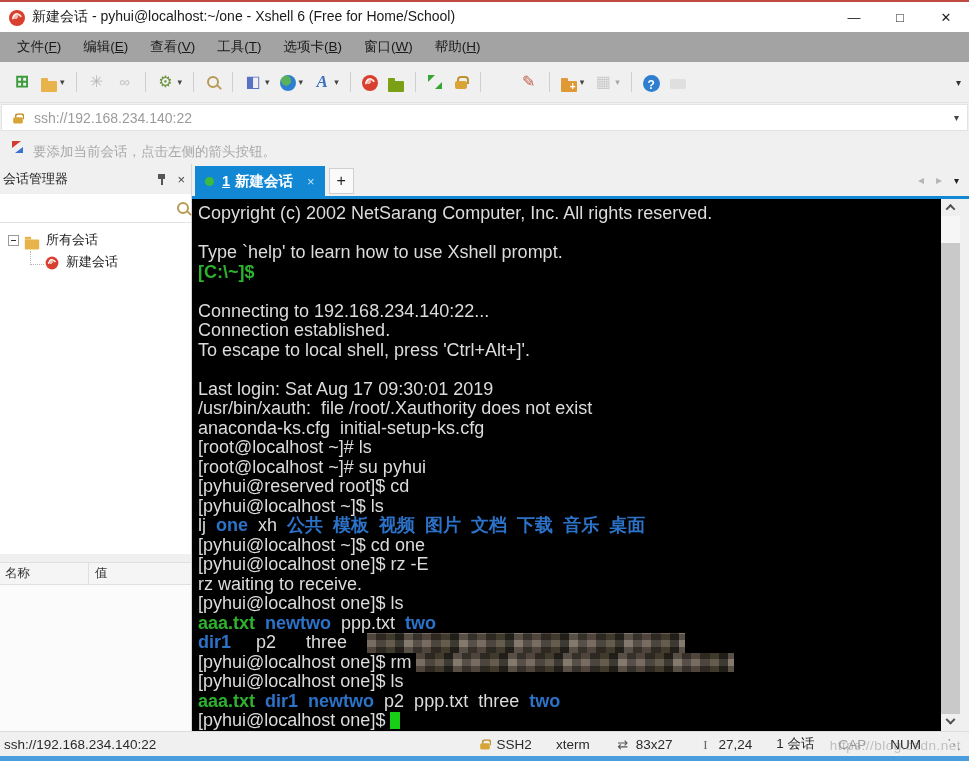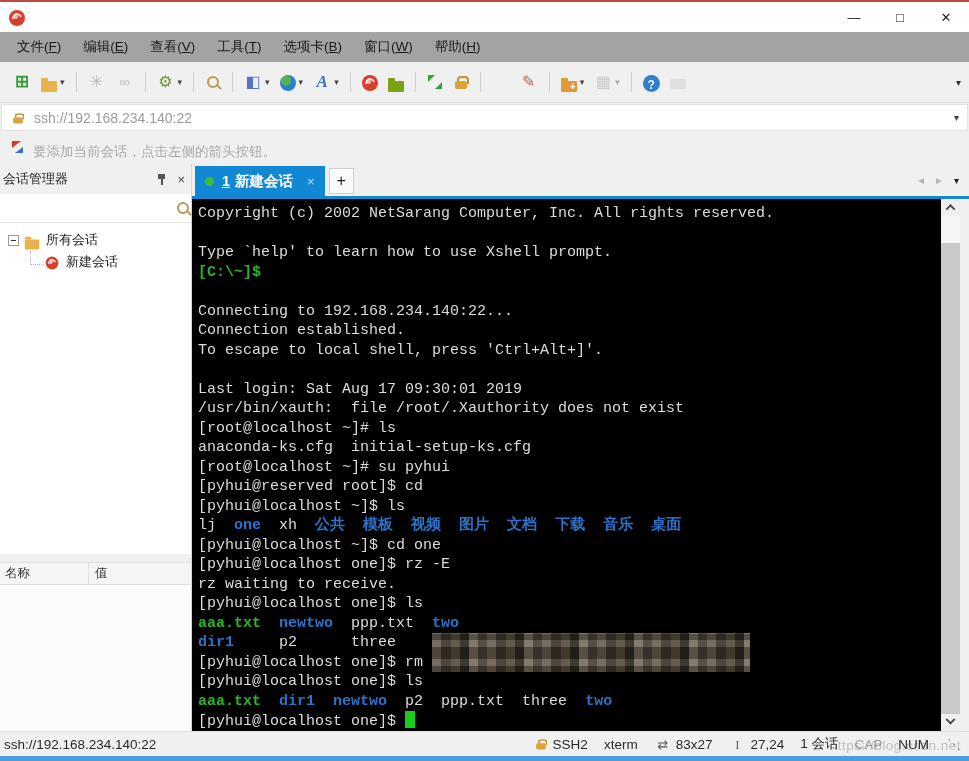--- a/index.html
+++ b/index.html
@@ -132,21 +132,21 @@
   .tab-new { height:26px; width:25px; background:#fafafa; border:1px solid #cfcfcf; margin-left:4px;
              margin-bottom:2px; display:flex; align-items:center; justify-content:center;
              color:#222; font-size:16px; }
   .tab-nav { position:absolute; right:10px; top:9px; display:flex; gap:12px; align-items:center; }
   .tab-nav .arr { color:#b5b5b5; font-size:12px; }
   .tab-nav .ovf { color:#222; font-size:10px; }
   .tab-strip-line { height:3px; background:#1287d3; }
 
   .term-area { flex:1; display:flex; min-height:0; }
   .terminal { flex:1; background:#000; padding:5px 8px 0 6px; overflow:hidden;
-              font-family:Liberation Mono, monospace; font-size:15px; }
+              font-family:Liberation Sans, sans-serif; font-size:18px; }
   .tline { height:19.5px; line-height:19.5px; white-space:pre; }
   .c-w { color:#dcdcdc; }
   .c-g { color:#2db22d; font-weight:bold; }
   .c-b { color:#2b72c8; font-weight:bold; }
   .cursor { display:inline-block; width:10px; height:17px; background:#17cf17; vertical-align:-3px; }
   .censor { display:inline-block; width:318px; height:19.5px; vertical-align:top;
             background:
               repeating-linear-gradient(0deg, rgba(0,0,0,.28) 0 6px, rgba(255,255,255,.07) 6px 13px),
               repeating-linear-gradient(90deg, #6e6055 0 9px, #3e382f 9px 19px, #59503f 19px 28px,
                                          #2e2a24 28px 37px, #7a6f62 37px 46px, #4a423a 46px 55px); }
@@ -156,40 +156,41 @@
   .chev.up { transform:rotate(45deg) translate(1px,1px); }
   .chev.down { transform:rotate(225deg) translate(2px,2px); }
   .sc-thumb { width:19px; height:27px; background:#f6f6f6; }
   .sc-track { flex:1; }
   .right-edge { width:9px; background:#f0f0f0; }
 
   
   .statusbar { position:absolute; left:0; right:0; bottom:5px; height:25px; background:#f0f0f0;
                border-top:1px solid #ddd; display:flex; align-items:center; font-size:13.5px;
                color:#2a2a2a; padding:0 6px 0 4px; }
-  .sb-right { margin-left:auto; display:flex; align-items:center; gap:16px; }
+  .sb-right { margin-left:auto; display:flex; align-items:center; gap:24px; }
   .sb-item { display:flex; align-items:center; gap:4px; }
   .sb-dim { color:#a0a0a0; }
   .ic.small { transform:scale(.8); }
   .ic-resize::before { content:"⇄"; color:#555; font-size:13px; }
   .ic-ibeam::before { content:"I"; font-family:"Liberation Serif", serif; color:#666; font-size:13px; }
   .ic-grip::before { content:"⋱"; color:#9a9a9a; font-size:14px; }
   .accent-bottom { position:absolute; left:0; right:0; bottom:0; height:5px; background:#4a9ede; }
 
   .watermark { position:absolute; right:8px; bottom:8px; font-size:13.5px; color:#6f6f6f;
                opacity:.38; z-index:40; pointer-events:none; letter-spacing:.5px; }
 </style>
 </head>
 <body>
 
 <div class="window">
   <div class="accent-top"></div>
 
   <div class="titlebar">
     <span class="ic ic-shell"></span>
+    <span class="title">新建会话 - pyhui@localhost:~/one - Xshell 6 (Free for Home/School)</span>
     <div class="win-controls">
       <span class="win-btn">—</span>
       <span class="win-btn">□</span>
       <span class="win-btn">✕</span>
     </div>
   </div>
 
   <div class="menubar">
       <div class="menu-item">文件(<u>F</u>)</div>
       <div class="menu-item">编辑(<u>E</u>)</div>
@@ -344,22 +345,22 @@
             <div class="tline">&nbsp;</div>
             <div class="tline"><span class="c-w">Type `help' to learn how to use Xshell prompt.</span></div>
             <div class="tline"><span class="c-g">[C:\~]$</span></div>
             <div class="tline">&nbsp;</div>
             <div class="tline"><span class="c-w">Connecting to 192.168.234.140:22...</span></div>
             <div class="tline"><span class="c-w">Connection established.</span></div>
             <div class="tline"><span class="c-w">To escape to local shell, press 'Ctrl+Alt+]'.</span></div>
             <div class="tline">&nbsp;</div>
             <div class="tline"><span class="c-w">Last login: Sat Aug 17 09:30:01 2019</span></div>
             <div class="tline"><span class="c-w">/usr/bin/xauth:  file /root/.Xauthority does not exist</span></div>
+            <div class="tline"><span class="c-w">anaconda-ks.cfg  initial-setup-ks.cfg</span></div>
             <div class="tline"><span class="c-w">[root@localhost ~]# ls</span></div>
-            <div class="tline"><span class="c-w">anaconda-ks.cfg  initial-setup-ks.cfg</span></div>
             <div class="tline"><span class="c-w">[root@localhost ~]# su pyhui</span></div>
             <div class="tline"><span class="c-w">[pyhui@reserved root]$ cd</span></div>
             <div class="tline"><span class="c-w">[pyhui@localhost ~]$ ls</span></div>
             <div class="tline"><span class="c-w">lj  </span><span class="c-b">one</span><span class="c-w">  xh  </span><span class="c-b">公共</span><span class="c-w">  </span><span class="c-b">模板</span><span class="c-w">  </span><span class="c-b">视频</span><span class="c-w">  </span><span class="c-b">图片</span><span class="c-w">  </span><span class="c-b">文档</span><span class="c-w">  </span><span class="c-b">下载</span><span class="c-w">  </span><span class="c-b">音乐</span><span class="c-w">  </span><span class="c-b">桌面</span></div>
             <div class="tline"><span class="c-w">[pyhui@localhost ~]$ cd one</span></div>
             <div class="tline"><span class="c-w">[pyhui@localhost one]$ rz -E</span></div>
             <div class="tline"><span class="c-w">rz waiting to receive.</span></div>
             <div class="tline"><span class="c-w">[pyhui@localhost one]$ ls</span></div>
             <div class="tline"><span class="c-g">aaa.txt</span><span class="c-w">  </span><span class="c-b">newtwo</span><span class="c-w">  ppp.txt  </span><span class="c-b">two</span></div>
             <div class="tline"><span class="c-b">dir1</span><span class="c-w">     p2      three    </span><span class="censor"></span></div>

